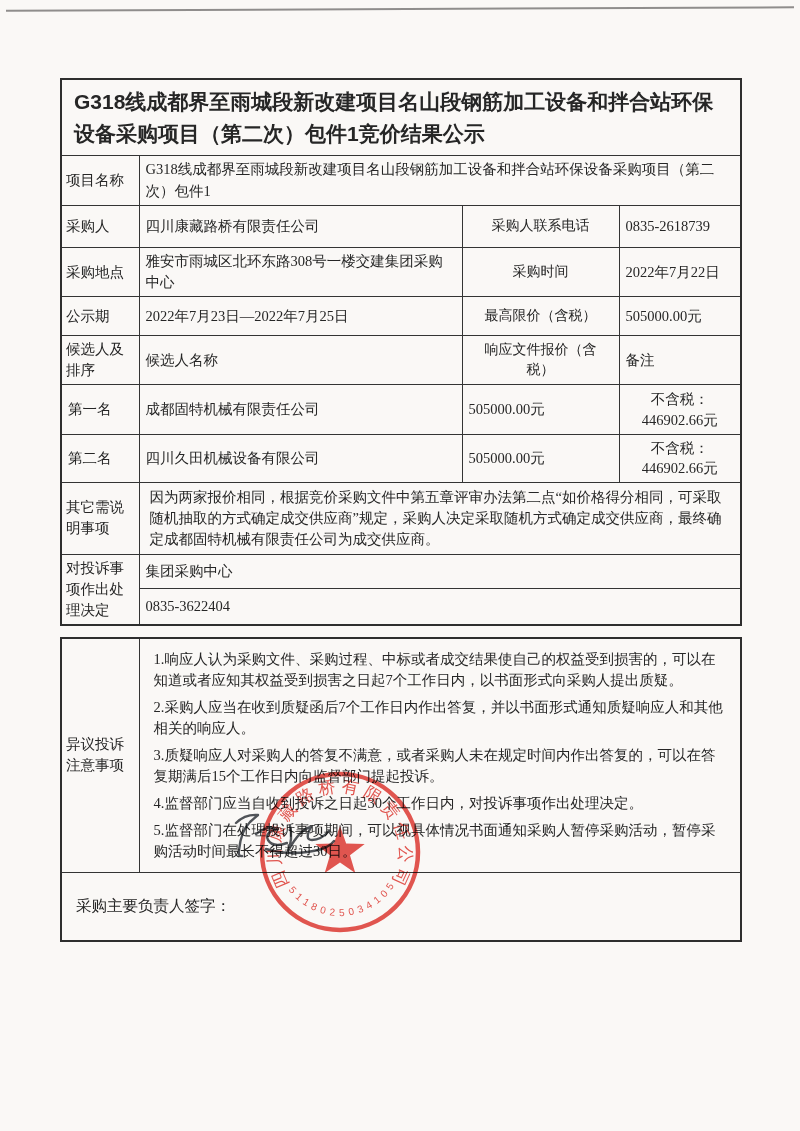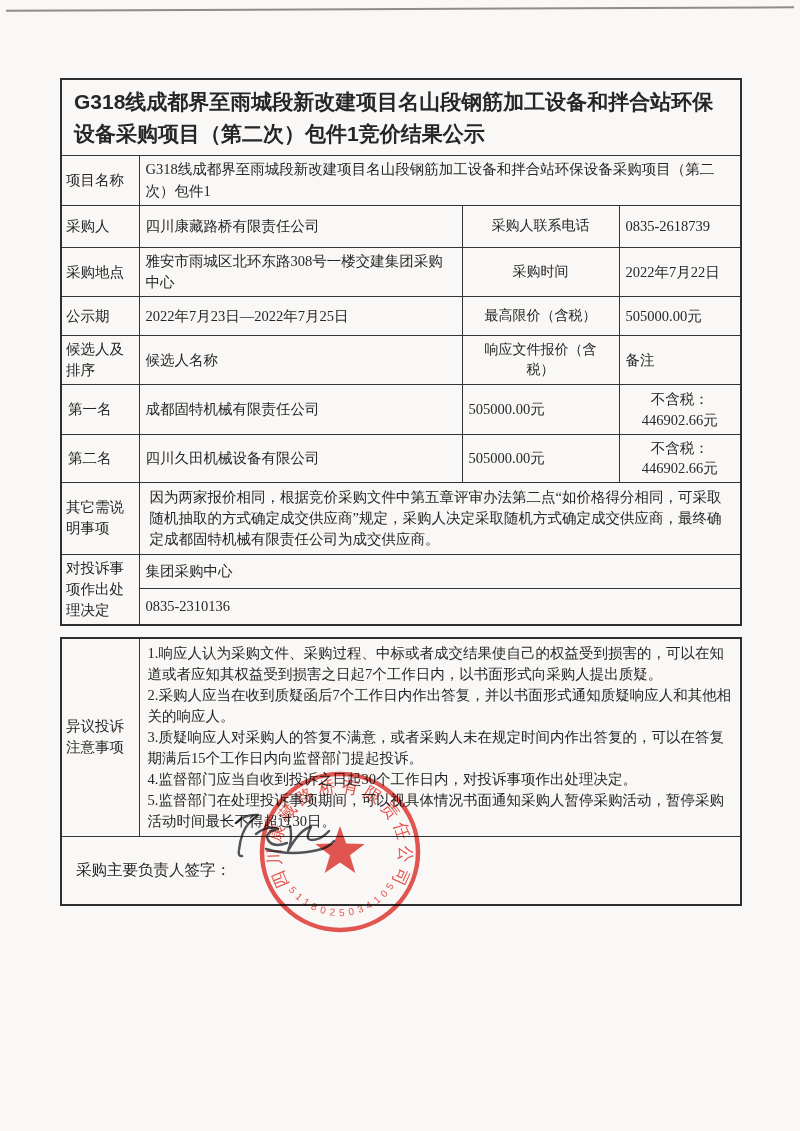--- a/index.html
+++ b/index.html
@@ -27,21 +27,21 @@
   .title-cell{
     font-family:"Liberation Sans","DejaVu Sans",sans-serif;
     font-weight:bold;font-size:21px;line-height:1.5;
     text-align:left;padding:6px 12px;
   }
   .label{padding-left:4px;padding-right:2px;}
   .c{}
   .hdr{text-align:center;font-size:14px;padding:2px 17px;}
   .num{font-family:"Liberation Serif","DejaVu Serif",serif;}
   .notes-cell{padding:4px 8px;}
-  .notes-cell .note-item{margin:0;}
+  .notes-cell .note-item{margin:6px;}
   .explain-cell{text-align:left;padding:4px 10px;}
   .t2{margin-top:11px;}
   .sig-cell{padding:0 0 0 14px;font-size:15.5px;}
   .sig-label{display:inline-block;}
   .remark-line{display:block;text-align:center;line-height:1.4;}
   
   .seal-svg{
     position:absolute;left:255px;top:767px;width:170px;height:170px;
     mix-blend-mode:multiply;opacity:.88;pointer-events:none;
   }
@@ -117,21 +117,21 @@
     </tr>
     <tr style="height:65px">
       <td class="label">其它需说明事项</td>
       <td colspan="3" class="explain-cell">因为两家报价相同，根据竞价采购文件中第五章评审办法第二点“如价格得分相同，可采取随机抽取的方式确定成交供应商”规定，采购人决定采取随机方式确定成交供应商，最终确定成都固特机械有限责任公司为成交供应商。</td>
     </tr>
     <tr style="height:34px">
       <td rowspan="2" class="label">对投诉事项作出处理决定</td>
       <td colspan="3" class="c">集团采购中心</td>
     </tr>
     <tr style="height:35px">
-      <td colspan="3" class="c num">0835-2310136</td>
+      <td colspan="3" class="c num">0835-3622404</td>
     </tr>
   </tbody>
     </table>
 
   <table class="t2">
     <colgroup>
         <col style="width:78px">
         <col style="width:602px">
       </colgroup>
     <tbody>

